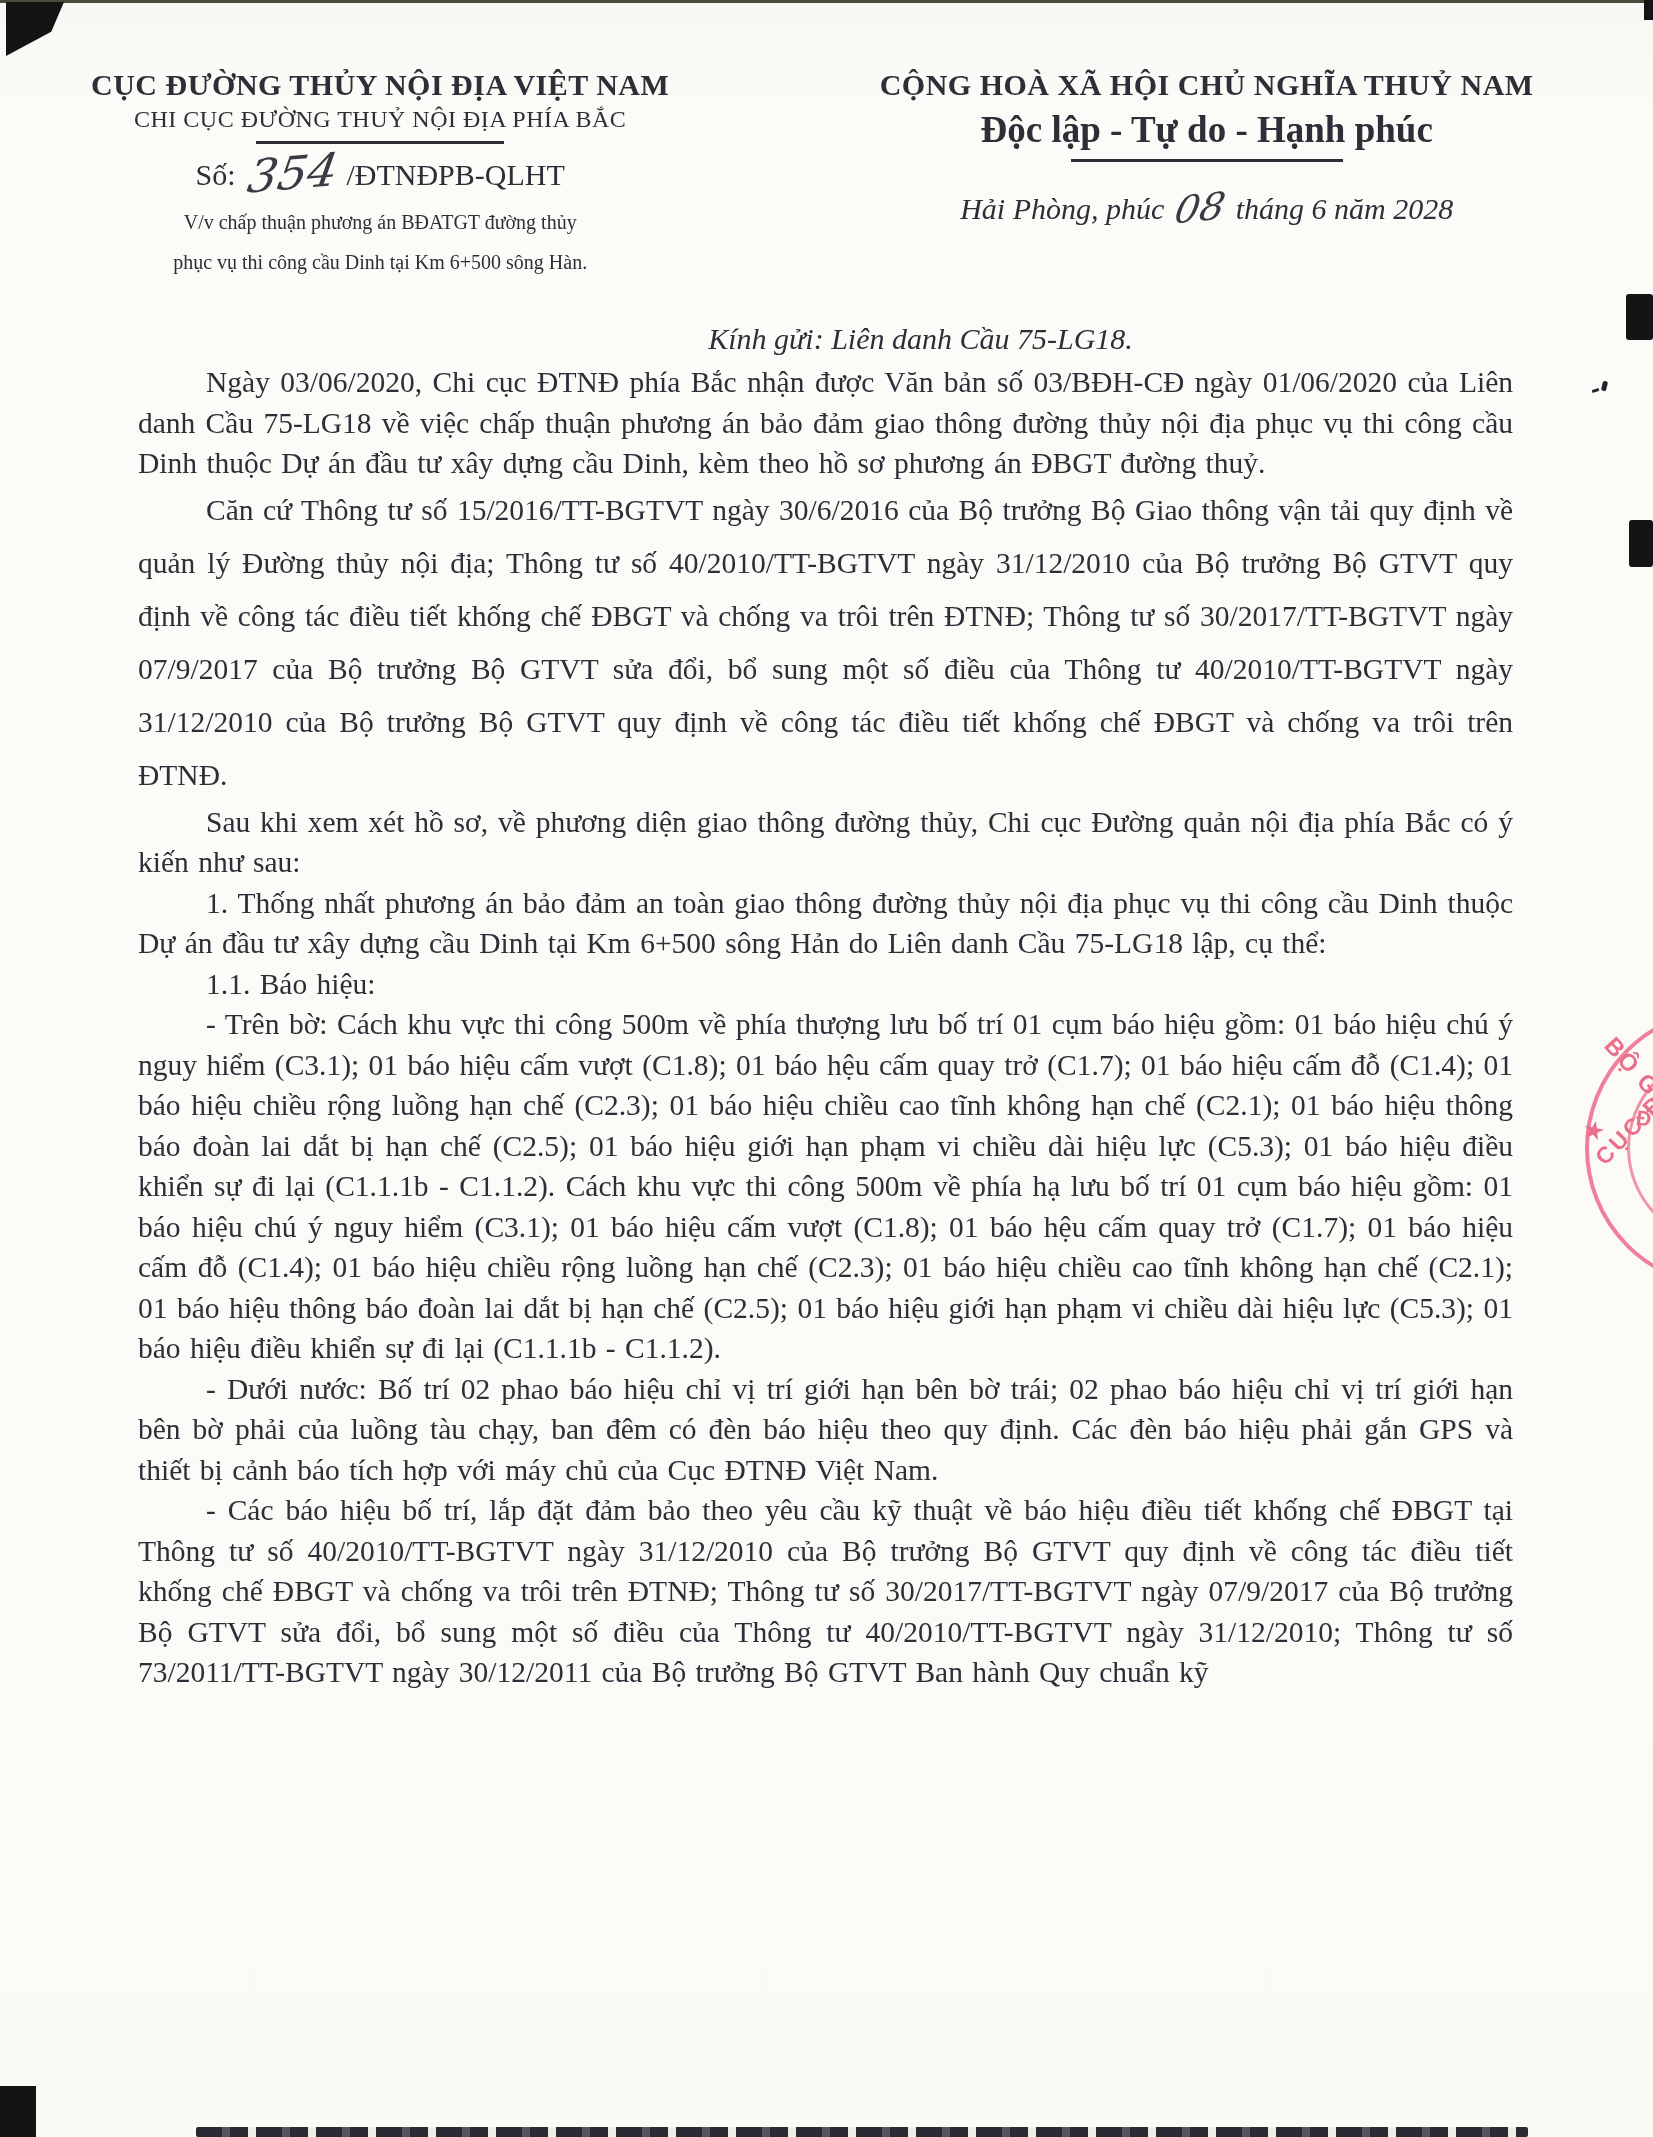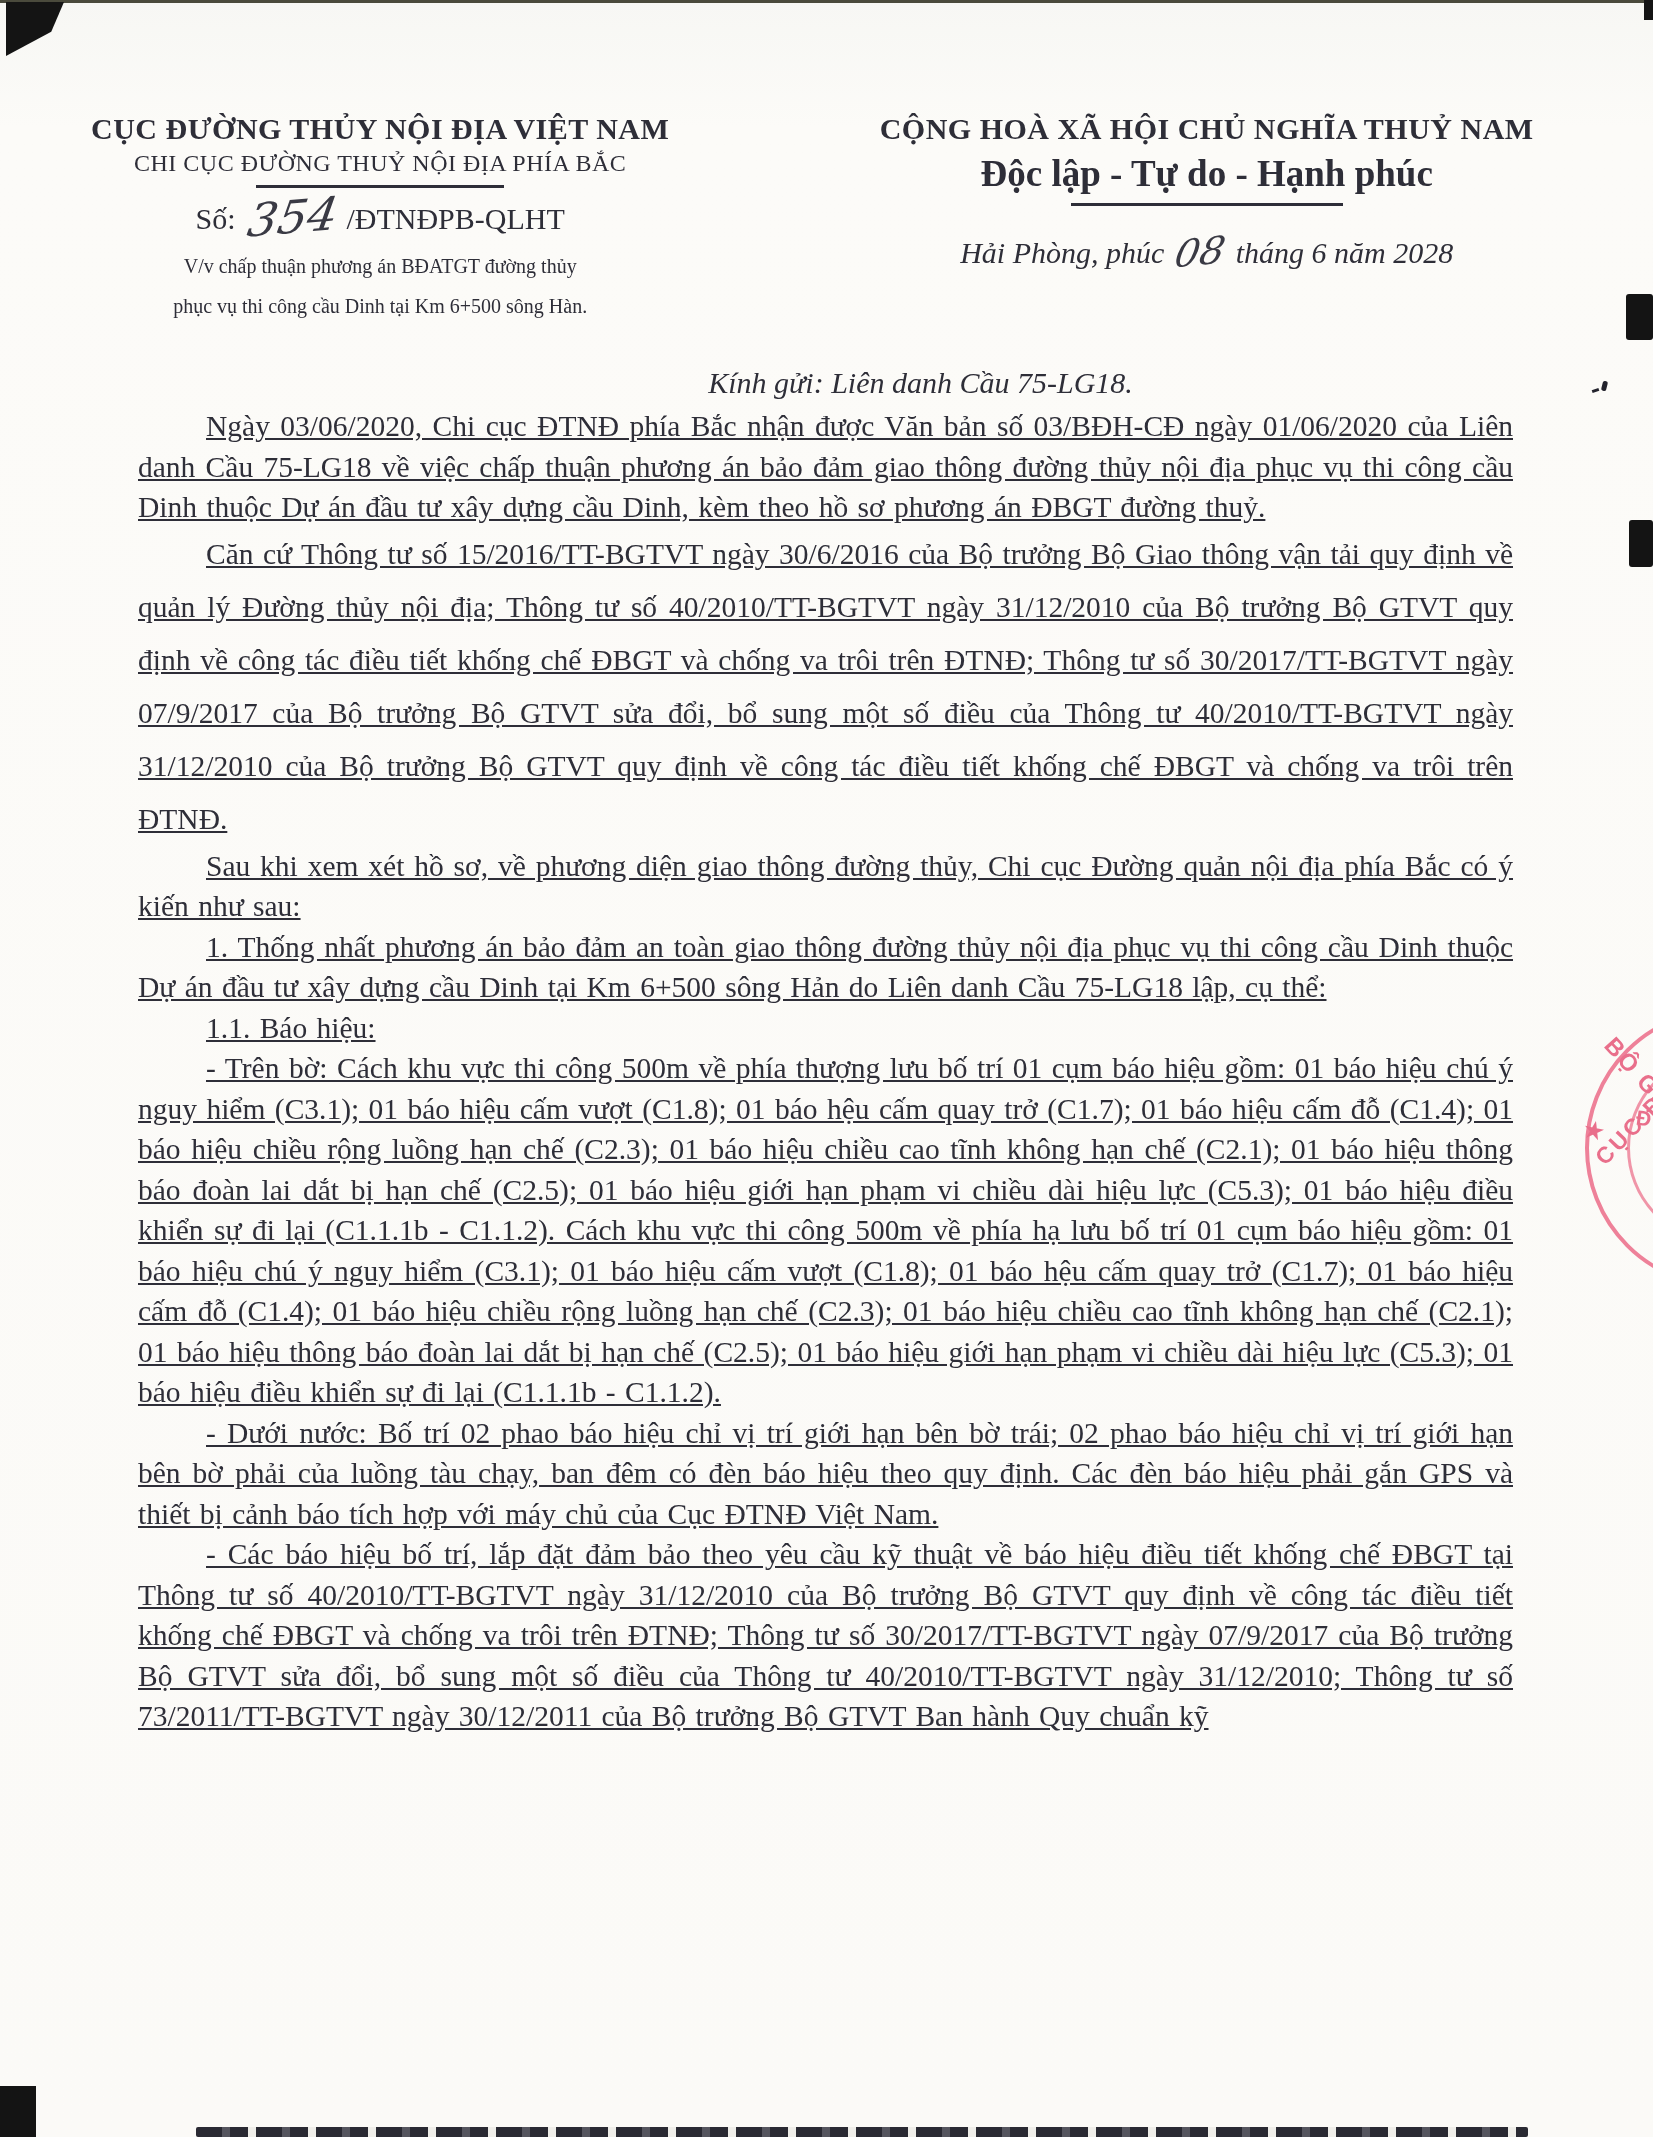--- a/index.html
+++ b/index.html
@@ -35,21 +35,21 @@
   
   .stamp-ring { position:absolute; border-radius:50%; border:4px solid #ef8ba0; background:transparent; }
   .stamp-outer { left:1585px; top:1008px; width:272px; height:272px; border-color:#ee8199; }
   .stamp-inner { left:1627px; top:1052px; width:186px; height:186px; border-width:3px; border-color:#f095a8; }
   .stamp-txt { position:absolute; color:#e96f8b; font-family:"Liberation Sans", sans-serif; font-weight:bold; white-space:nowrap; }
   .stamp-t1 { left:1596px; top:1056px; font-size:24px; transform:rotate(48deg); letter-spacing:2px; }
   .stamp-t2 { left:1584px; top:1118px; font-size:22px; transform:rotate(12deg); }
   .stamp-t3 { left:1590px; top:1152px; font-size:23px; transform:rotate(-46deg) ; transform-origin:left top; letter-spacing:3px; display:inline-block; width:150px; }
   .stamp-t4 { left:1636px; top:1108px; font-size:21px; transform:rotate(8deg); letter-spacing:1px; }
   
-  .header { display:flex; padding-top:112px; }
+  .header { display:flex; padding-top:68px; }
   .h-left  { width:46%; text-align:center; }
   .h-right { width:54%; text-align:center; }
   .org1 { font-size:30px; font-weight:600; letter-spacing:.5px; }
   .org2 { font-size:24px; font-weight:normal; margin-top:4px; letter-spacing:.5px; }
   .h-rule { height:3px; background:#2e2e38; margin:8px auto 0; }
   .rule-left { width:248px; }
   .rule-right { width:272px; }
   .nat1 { font-size:30px; font-weight:bold; letter-spacing:.5px; }
   .nat2 { font-size:37px; font-weight:bold; margin-top:6px; }
   .so-line { font-size:30px; margin-top:14px; white-space:nowrap; }
@@ -66,21 +66,20 @@
   
   .content { margin:0 140px 0 138px; }
   .recipient { text-align:center; padding-left:190px; font-size:30px; margin:40px 0 6px 0;font-style:italic; }
   .para {
     font-size:29.5px;
     line-height:40.5px;
     text-align:justify;
     text-indent:68px;
     margin:0;
     word-spacing:2px;
-    text-decoration:underline;
   }
   .para.loose { line-height:53px; }
   .para.single { text-align:left; }
 </style>
 </head>
 <body>
 
 <div class="page">
 
   <div class="art art-topline"></div>

